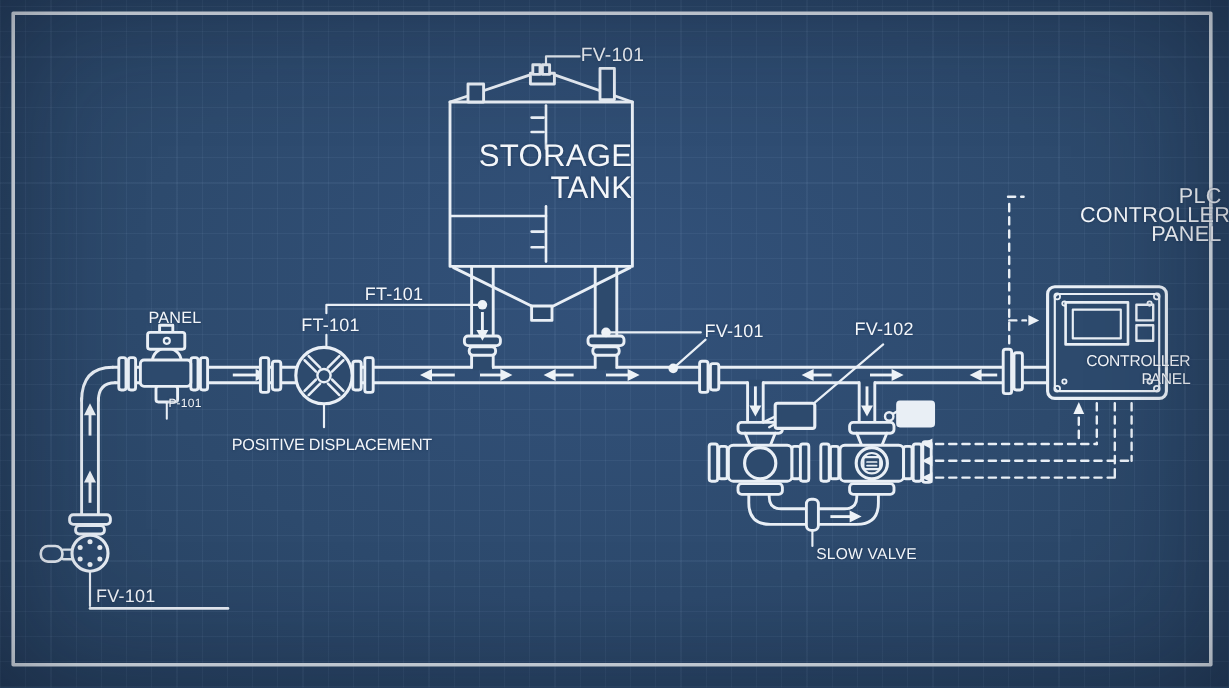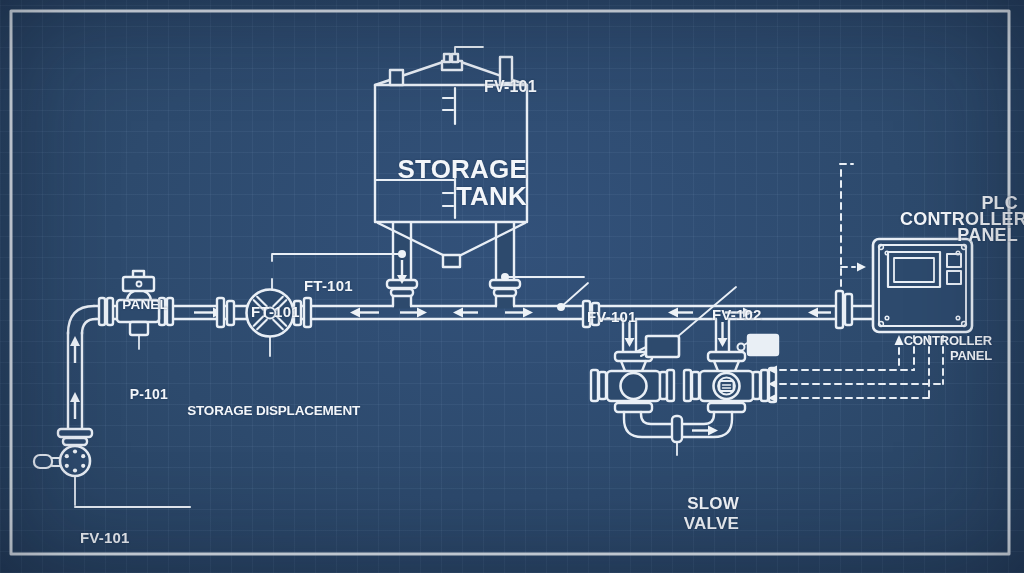--- a/index.html
+++ b/index.html
@@ -8,22 +8,22 @@
     background-color:#2d4a6d;
     background-image:
       repeating-linear-gradient(0deg, rgba(150,180,215,0.08) 0 1px, transparent 1px 21px),
       repeating-linear-gradient(90deg, rgba(150,180,215,0.08) 0 1px, transparent 1px 21px),
       radial-gradient(ellipse at 50% 42%, #32517a 0%, #2d4a6d 55%, #27415f 100%);
     font-family:"Liberation Sans", sans-serif;
   }
   #stage::after{content:"";position:absolute;inset:0;box-shadow:inset 0 0 110px rgba(8,16,34,.45);pointer-events:none;}
   svg{position:absolute;left:0;top:0;}
   .lbl{
-    position:absolute;color:#f3f6fa;font-weight:700;white-space:pre;
-    letter-spacing:.2px;text-shadow:0 0 2px rgba(20,40,70,.6);margin-top:40px;
+    position:absolute;color:#f3f6fa;font-weight:400;white-space:pre;
+    letter-spacing:.2px;text-shadow:0 0 2px rgba(20,40,70,.6);
   }
   .ctr{text-align:right;white-space:normal;}
 </style>
 </head>
 <body>
 
 <div id="stage">
 
 <svg width="1024" height="573" viewBox="0 0 1024 573" stroke="#e9eff6" stroke-width="2.4" fill="none" stroke-linecap="round" stroke-linejoin="round">
 
@@ -280,33 +280,33 @@
 </svg>
 
   <div class="lbl" style="left:484px;top:38px;font-size:16px;">FV-101</div>
 
   <div class="lbl ctr" style="left:375px;top:116px;width:152px;font-size:26px;line-height:27px;">
     <div>STORAGE</div>
     <div>TANK</div>
   </div>
 
   <div class="lbl ctr" style="left:110px;top:257px;width:58px;font-size:13.5px;">PANEL</div>
-  <div class="lbl ctr" style="left:110px;top:346px;width:58px;font-size:14px;">P-101</div>
+  <div class="lbl ctr" style="left:110px;top:331px;width:58px;font-size:10px;">P-101</div>
 
   <div class="lbl" style="left:304px;top:237px;font-size:15px;">FT-101</div>
   <div class="lbl" style="left:251px;top:263px;font-size:15px;">FT-101</div>
 
   <div class="lbl" style="left:587px;top:268px;font-size:15px;">FV-101</div>
   <div class="lbl" style="left:712px;top:266px;font-size:15px;">FV-102</div>
 
   <div class="lbl ctr" style="left:180px;top:363px;width:180px;font-size:13.5px;line-height:15.5px;letter-spacing:-0.2px;">
-    <div>STORAGE DISPLACEMENT</div>
+    <div>POSITIVE DISPLACEMENT</div>
   </div>
 
-  <div class="lbl ctr" style="left:629px;top:454px;width:110px;font-size:17px;">SLOW VALVE</div>
+  <div class="lbl ctr" style="left:654px;top:454px;width:110px;font-size:13px;">SLOW VALVE</div>
 
   <div class="lbl ctr" style="left:900px;top:155px;width:118px;font-size:18px;line-height:16px;">
     <div>PLC CONTROLLER</div>
     <div>PANEL</div>
   </div>
 
   <div class="lbl ctr" style="left:872px;top:294px;width:120px;font-size:13px;line-height:14.5px;letter-spacing:-0.2px;">
     <div>CONTROLLER</div>
     <div>PANEL</div>
   </div>

